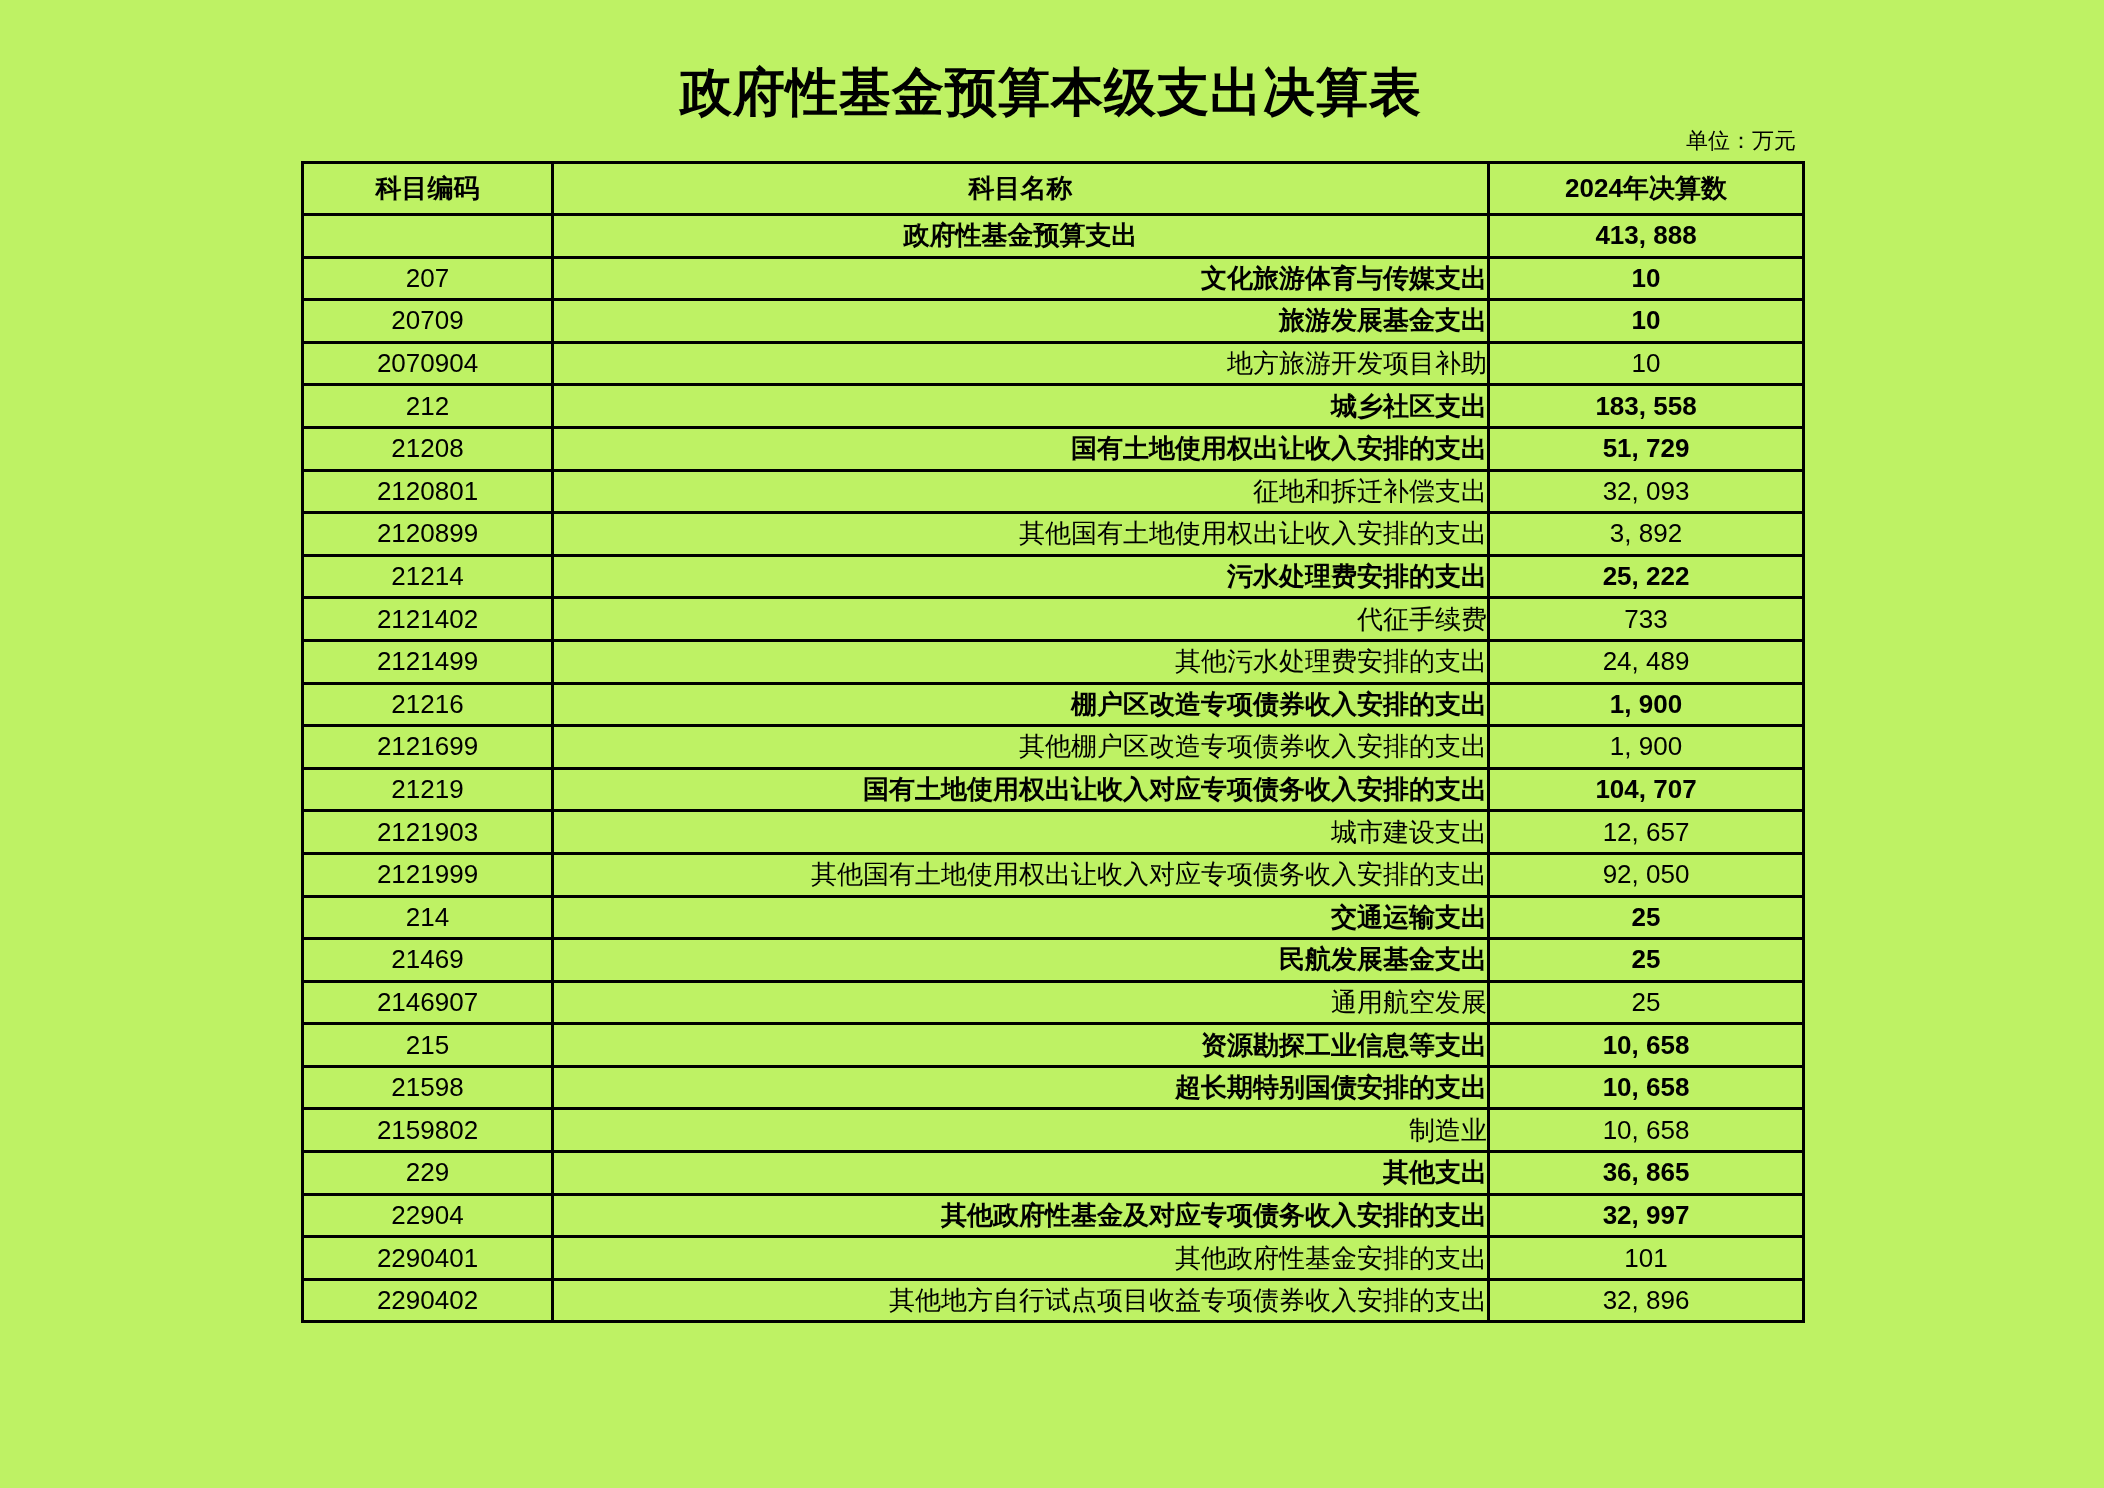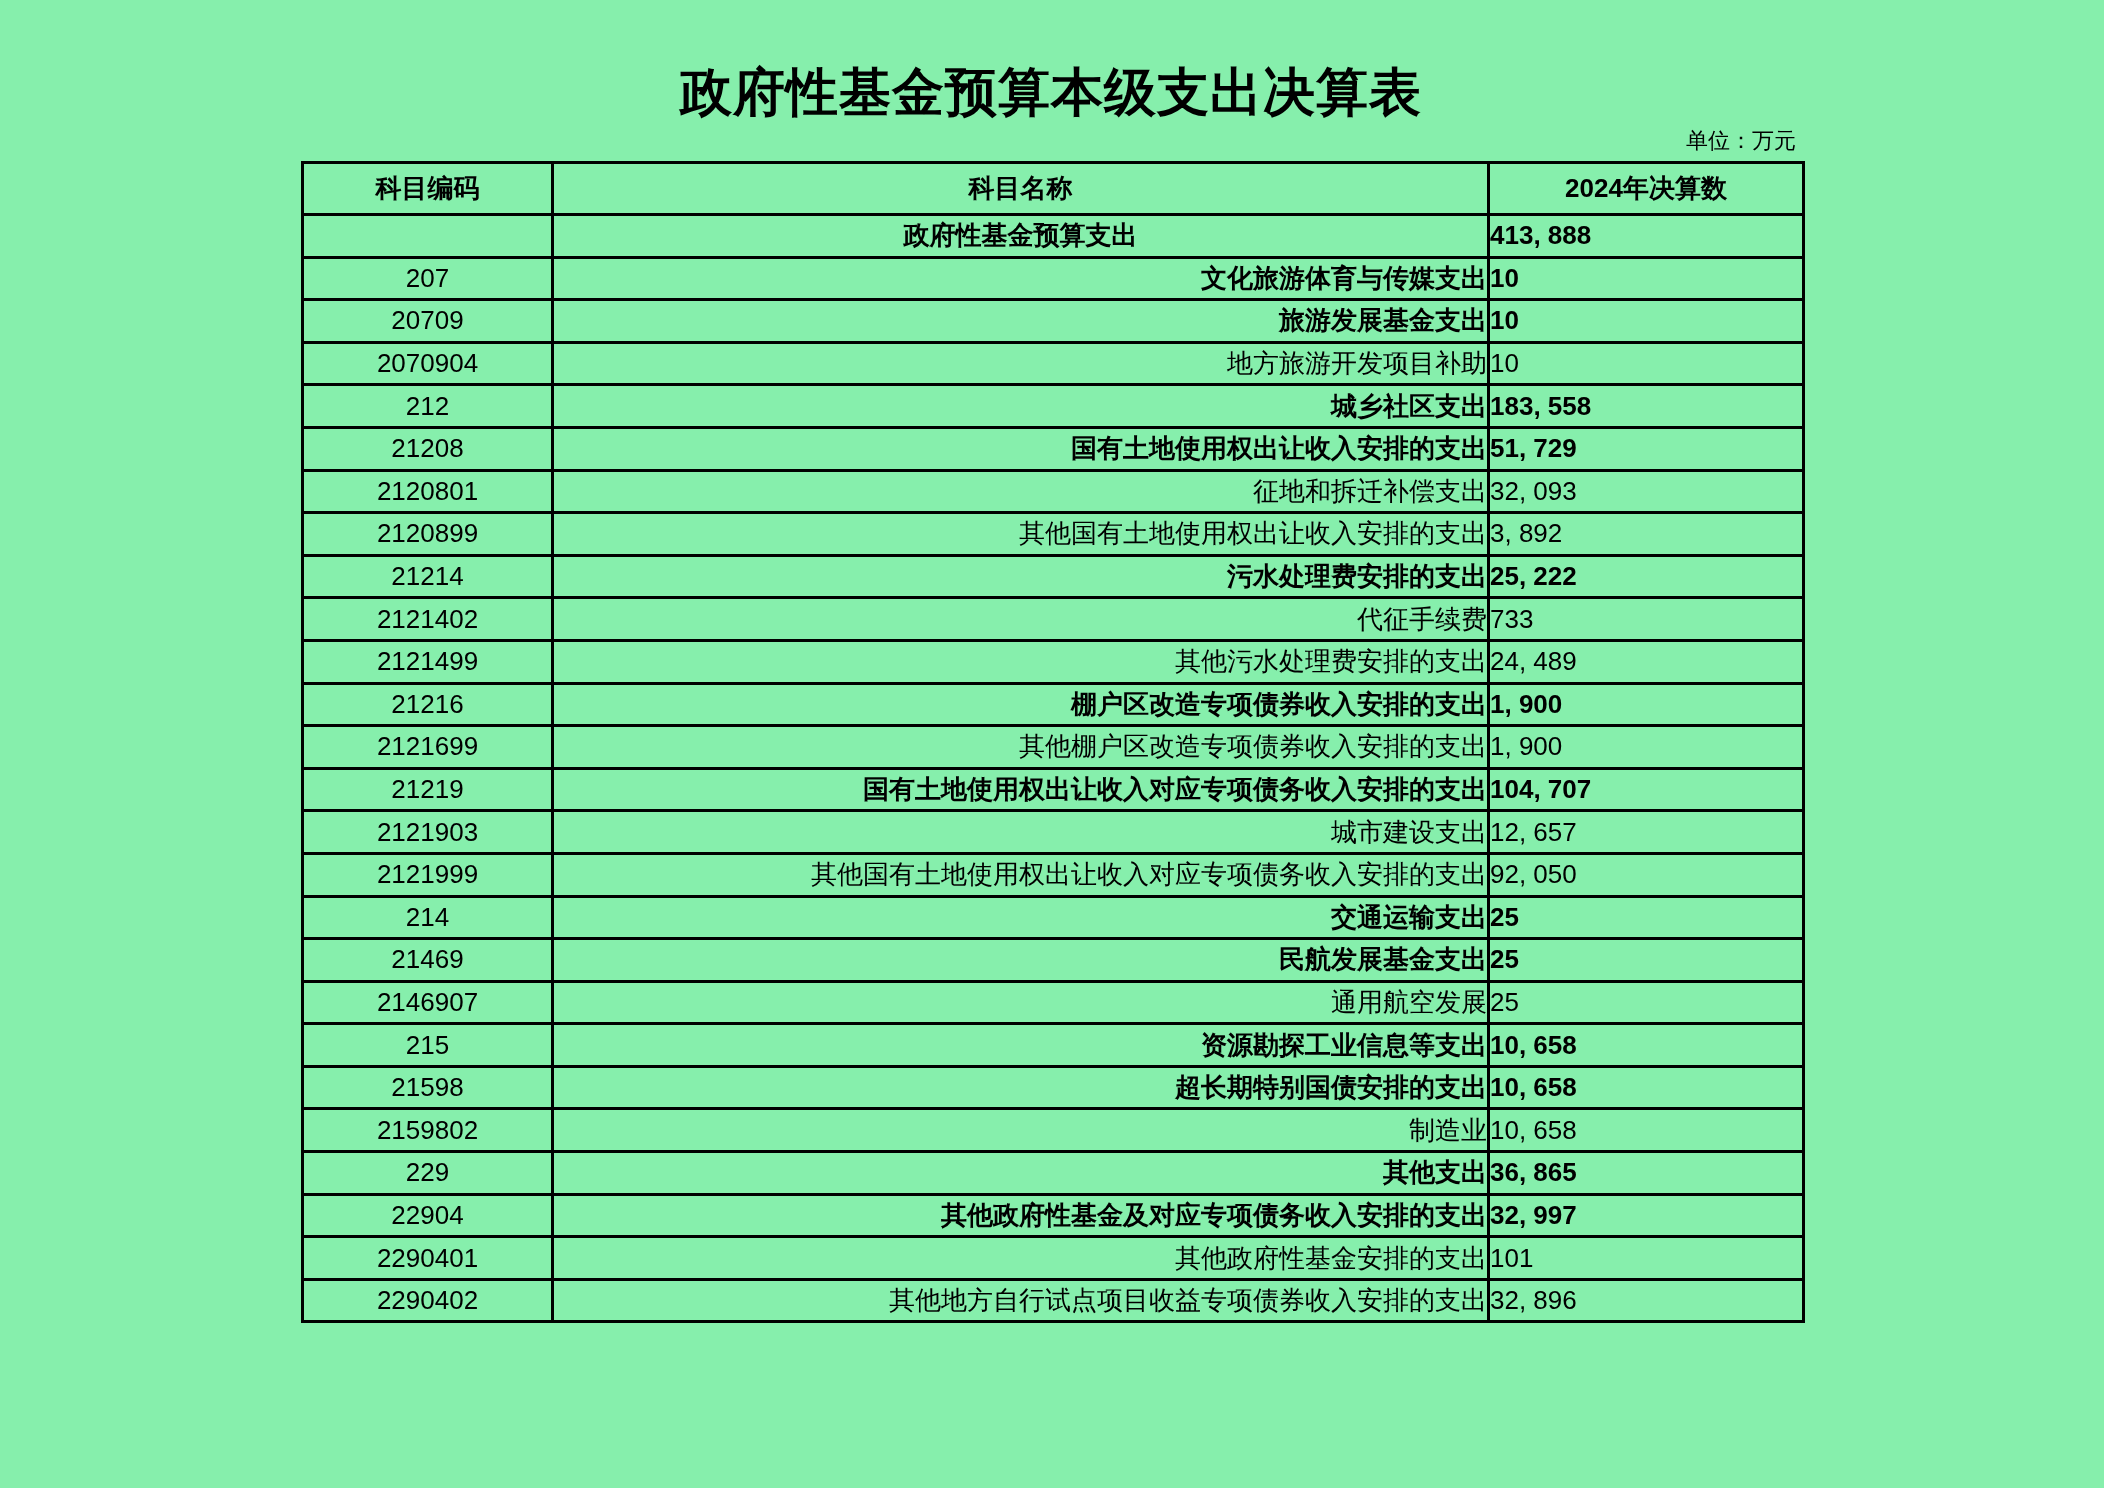--- a/index.html
+++ b/index.html
@@ -6,21 +6,21 @@
     margin: 0;
     padding: 0;
     background: #ffffff;
     color: #000000;
     font-family: "Liberation Sans", sans-serif;
   }
   .sheet {
     position: relative;
     width: 2104px;
     height: 1488px;
-    background: #86efac;
+    background: #bef264;
     overflow: hidden;
   }
   .doc-title {
     position: absolute;
     left: 300px;
     top: 58px;
     width: 1502px;
     text-align: center;
     font-size: 52px;
     font-weight: bold;
@@ -65,21 +65,21 @@
     text-align: center;
     padding-left: 8px;
     font-size: 27px;
     font-weight: normal;
   }
   td.col-name {
     text-align: right;
     padding-left: 6px;
   }
   td.col-value {
-    text-align: left;
+    text-align: center;
     padding-right: 6px;
   }
   tr.lv1 td.col-name { padding-left: 36px; }
   tr.lv2 td.col-name { padding-left: 62px; }
   tr.lv0 td.col-name, tr.lv0 td.col-value,
   tr.lv1 td.col-name, tr.lv1 td.col-value,
   tr.summary td.col-name, tr.summary td.col-value {
     font-weight: bold;
   }
   tr.lv2 td.col-name, tr.lv2 td.col-value {

